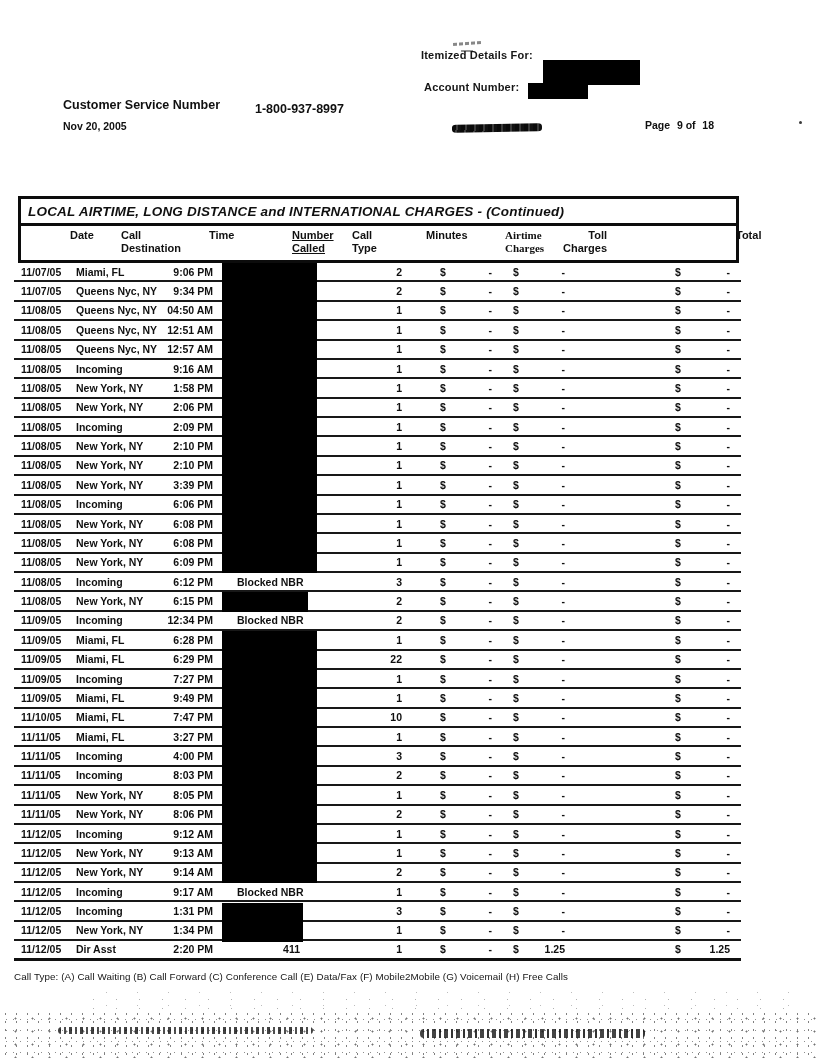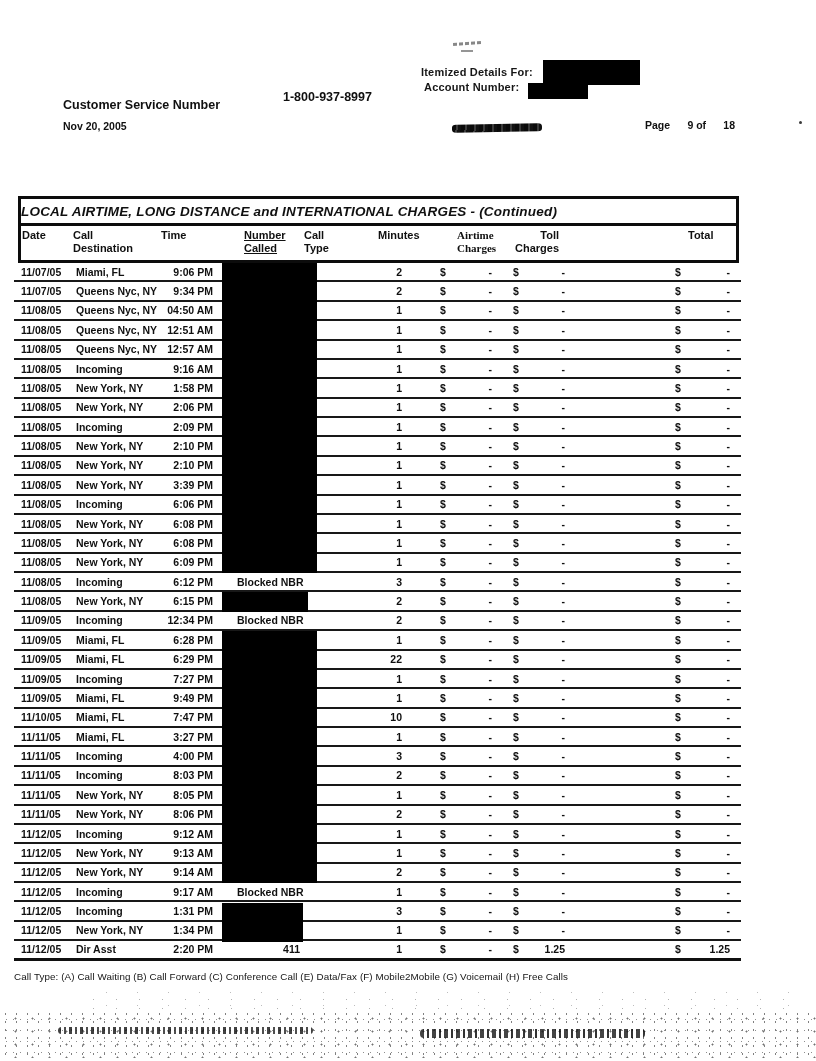--- a/index.html
+++ b/index.html
@@ -5,46 +5,46 @@
   * { margin:0; padding:0; box-sizing:border-box; }
   html,body { background:#ffffff; }
   body {
     width:816px; height:1061px; position:relative; overflow:hidden;
     font-family:"Liberation Sans", sans-serif; color:#101010;
   }
   .abs { position:absolute; }
 
   
   .hdr-label { font-size:11px; font-weight:bold; color:#161616; letter-spacing:.2px; }
-  .itemized-label { left:421px; top:66px; }
+  .itemized-label { left:421px; top:49px; }
   .account-label  { left:424px; top:81px; }
   .redact { background:#000; }
   .redact-a { left:543px; top:60px; width:97px; height:25px; }
   .redact-b { left:528px; top:83px; width:60px; height:16px; }
   .cs-label  { left:63px;  top:98px; font-size:12.5px; font-weight:bold; }
-  .cs-number { left:255px; top:90px; font-size:12.5px; font-weight:bold;margin-left:28px; }
+  .cs-number { left:255px; top:102px; font-size:12.5px; font-weight:bold; }
   .stmt-date { left:63px;  top:120px; font-size:10.5px; font-weight:bold; }
-  .page-group { left:645px; top:119px; width:90px; display:flex; justify-content:space-between;
+  .page-group { left:645px; top:119px; width:69px; display:flex; justify-content:space-between;
                 font-size:10.5px; font-weight:bold; }
   .stray-dot { left:799px; top:121px; width:3px; height:3px; background:#3a3a3a; border-radius:50%; }
 
   
   .smudge-top1 { left:453px; top:42px; width:28px; height:3px;
     background:repeating-linear-gradient(90deg,#6a6a6a 0 4px, transparent 4px 6px); transform:rotate(-4deg); opacity:.8; }
   .smudge-top2 { left:461px; top:50px; width:12px; height:2px; background:#7a7a7a; opacity:.8; }
   .scribble { left:452px; top:124px; width:90px; height:8px; border-radius:4px/3px;
     background:repeating-linear-gradient(96deg,#0a0a0a 0 4px,#3b3b3b 4px 6px,#111 6px 9px);
     transform:rotate(-1deg); }
 
   
   .tbl-head { left:18px; top:196px; width:721px; height:67px; border:3px solid #0c0c0c; background:#fff; }
-  .tbl-title-row { height:27px; border-bottom:3px solid #0c0c0c; display:flex; align-items:center; padding-left:0;text-align:right; }
+  .tbl-title-row { height:27px; border-bottom:3px solid #0c0c0c; display:flex; align-items:center; padding-left:7px;text-align:right; }
   .tbl-title { font-size:13.5px; font-weight:bold; font-style:italic; letter-spacing:.2px; white-space:nowrap; }
   .tbl-colhead { position:relative; height:31px; font-size:11px; font-weight:bold; line-height:13px; }
-  .colcell { position:absolute; top:3px; white-space:nowrap; }
+  .colcell { position:absolute; top:3px; white-space:nowrap;margin-left:48px; }
   .ch-date{left:1px;} .ch-dest{left:52px;} .ch-time{left:140px;} .ch-number{left:223px;text-decoration:underline;}
   .ch-calltype{left:283px;} .ch-minutes{left:357px;} .ch-airtime{left:436px;font-family:Liberation Serif, serif;}
   .ch-toll{left:494px;text-align:right;} .ch-total{left:667px;}
 
   
   .tbl-body { left:14px; top:263px; width:727px; }
   .trow {
     display:grid; height:19.39px; align-items:center;
     grid-template-columns:62px 81px 58px 103px 40px 46px 36px 52px 21px 52px 110px 55px 1fr;
     border-bottom:2px solid #181818;

